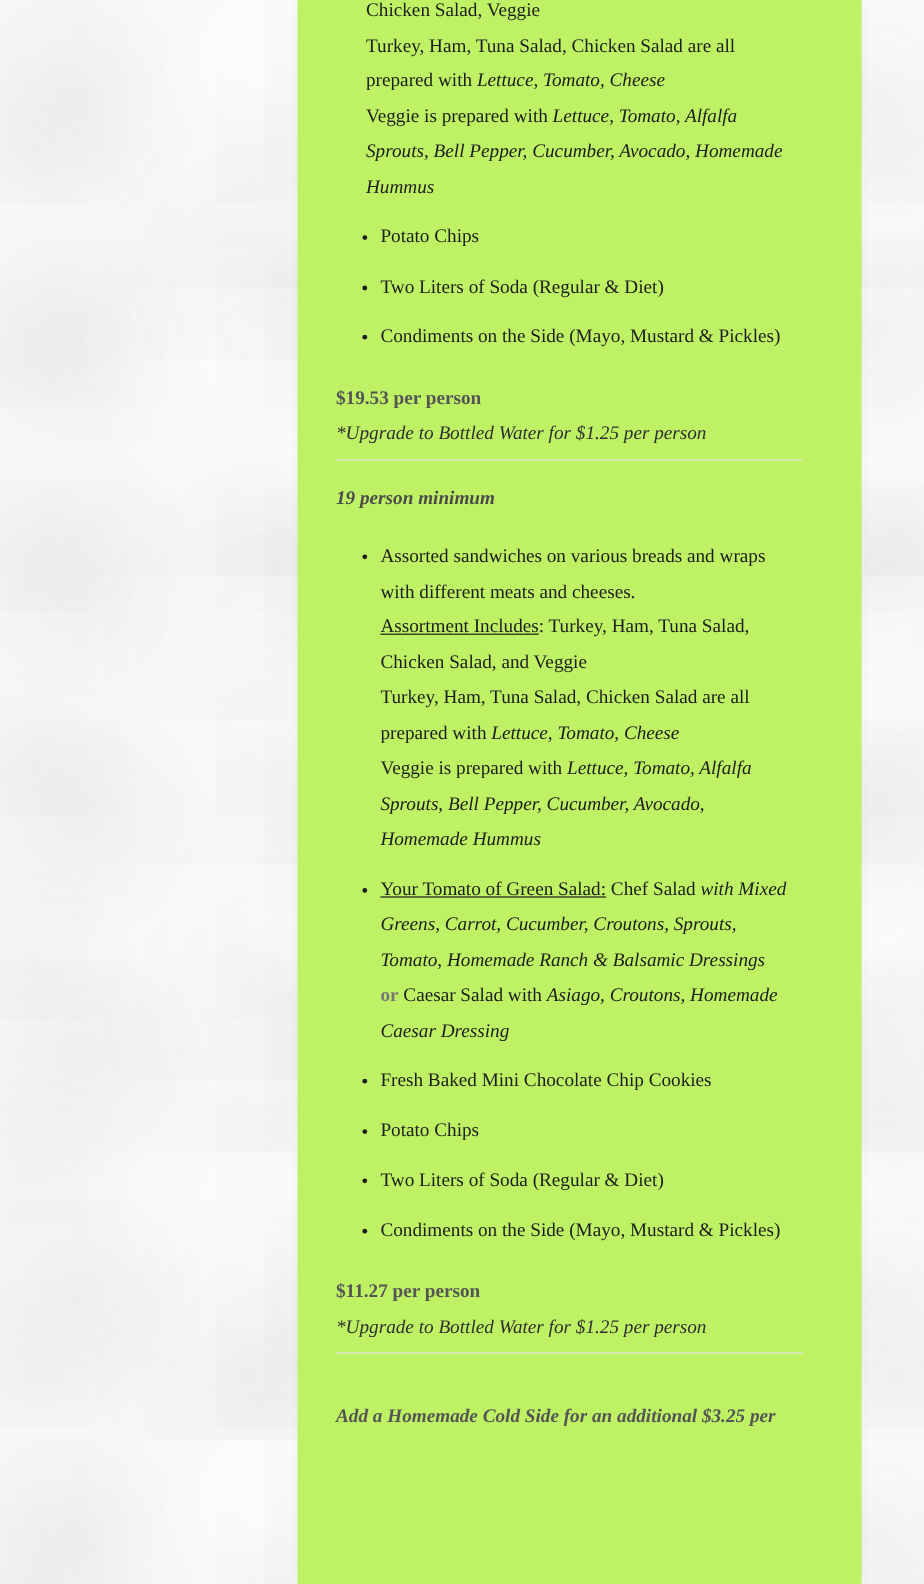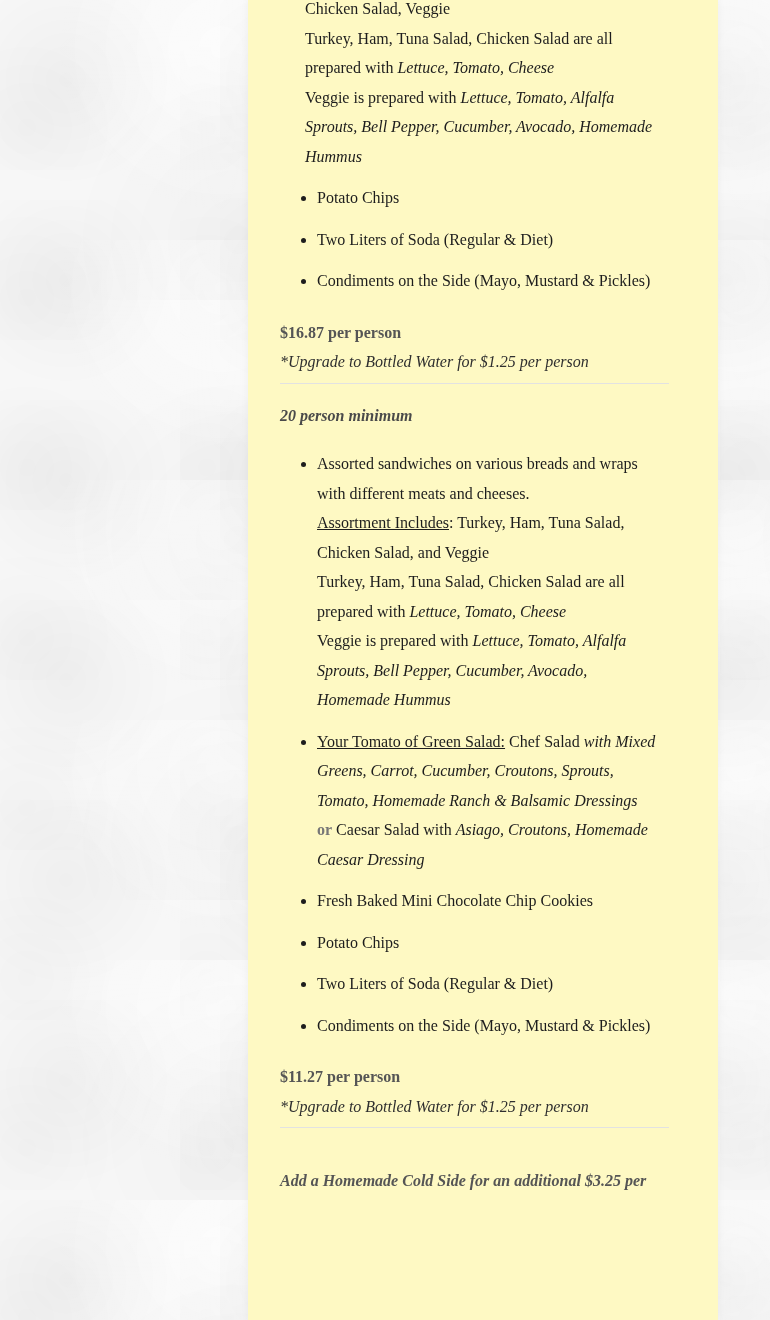--- a/index.html
+++ b/index.html
@@ -11,21 +11,21 @@
       radial-gradient(circle at 70% 80%, rgba(0,0,0,0.022), transparent 50%),
       radial-gradient(circle at 85% 20%, rgba(255,255,255,0.65), transparent 55%),
       radial-gradient(circle at 15% 75%, rgba(0,0,0,0.020), transparent 45%);
     background-size: 220px 200px, 340px 300px, 260px 240px, 180px 170px;
     font-family: "Liberation Serif", "DejaVu Serif", serif;
     color: #1d1d1d;
   }
   .page {
     position: absolute; left: 248px; top: 0;
     width: 470px; height: 1320px; box-sizing: border-box;
-    background: #fef9c3;
+    background: #bef264;
     box-shadow: 0 0 8px rgba(0,0,0,0.05);
     padding: 0 49px 0 32px;
     font-size: 16px; line-height: 29.5px;
   }
   .tail { margin: -6px 0 0; padding-left: 25px; }
   ul.menu-list { margin: 12px 0 22px; padding-left: 25px; list-style: disc outside; }
   ul.menu-list.second { margin-top: 19px; }
   ul.menu-list li { margin: 12px; }
   ul.menu-list li + li { margin-top: 6.5px; }
   .price-block { margin: 0 0 6px; }
@@ -52,28 +52,28 @@
 
   <div class="tail"><span class="run">Chicken Salad, Veggie</span><br><span class="run">Turkey, Ham, Tuna Salad, Chicken Salad are all prepared with </span><span class="run-i">Lettuce, Tomato, Cheese</span><br><span class="run">Veggie is prepared with </span><span class="run-i">Lettuce, Tomato, Alfalfa Sprouts, Bell Pepper, Cucumber, Avocado, Homemade Hummus</span></div>
 
   <ul class="menu-list">
       <li><span class="run">Potato Chips</span></li>
       <li><span class="run">Two Liters of Soda (Regular &amp; Diet)</span></li>
       <li><span class="run">Condiments on the Side (Mayo, Mustard &amp; Pickles)</span></li>
     </ul>
 
   <p class="price-block">
-    <span class="price-line">$16.87 per person</span><br>
+    <span class="price-line">$19.53 per person</span><br>
     <span class="upgrade-line">*Upgrade to Bottled Water for $1.25 per person</span>
   </p>
 
   <hr class="divider">
 
 
-  <p class="minimum">20 person minimum</p>
+  <p class="minimum">19 person minimum</p>
 
   <ul class="menu-list second">
       <li><span class="run">Assorted sandwiches on various breads and wraps with different meats and cheeses.</span><br><span class="run-u">Assortment Includes</span><span class="run">: Turkey, Ham, Tuna Salad, Chicken Salad, and Veggie</span><br><span class="run">Turkey, Ham, Tuna Salad, Chicken Salad are all prepared with </span><span class="run-i">Lettuce, Tomato, Cheese</span><br><span class="run">Veggie is prepared with </span><span class="run-i">Lettuce, Tomato, Alfalfa Sprouts, Bell Pepper, Cucumber, Avocado, Homemade Hummus</span></li>
       <li><span class="run-u">Your Tomato of Green Salad:</span><span class="run"> Chef Salad </span><span class="run-i">with Mixed Greens, Carrot, Cucumber, Croutons, Sprouts, Tomato, Homemade Ranch &amp; Balsamic Dressings</span><br><span class="run-or">or</span><span class="run"> Caesar Salad with </span><span class="run-i">Asiago, Croutons, Homemade Caesar Dressing</span></li>
       <li><span class="run">Fresh Baked Mini Chocolate Chip Cookies</span></li>
       <li><span class="run">Potato Chips</span></li>
       <li><span class="run">Two Liters of Soda (Regular &amp; Diet)</span></li>
       <li><span class="run">Condiments on the Side (Mayo, Mustard &amp; Pickles)</span></li>
     </ul>
 

